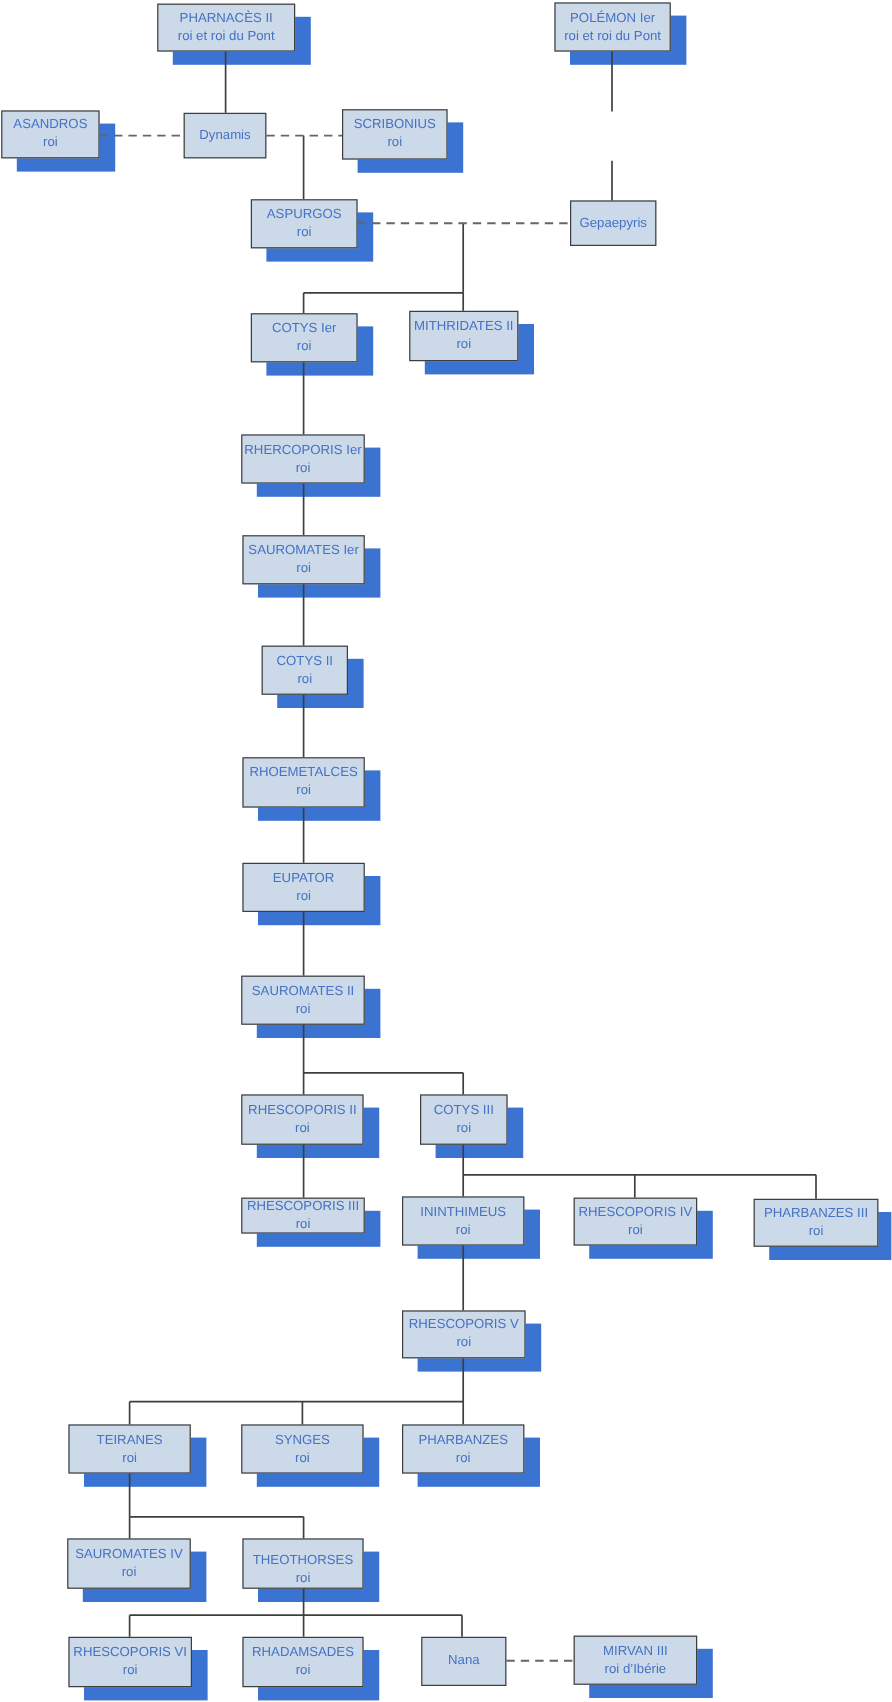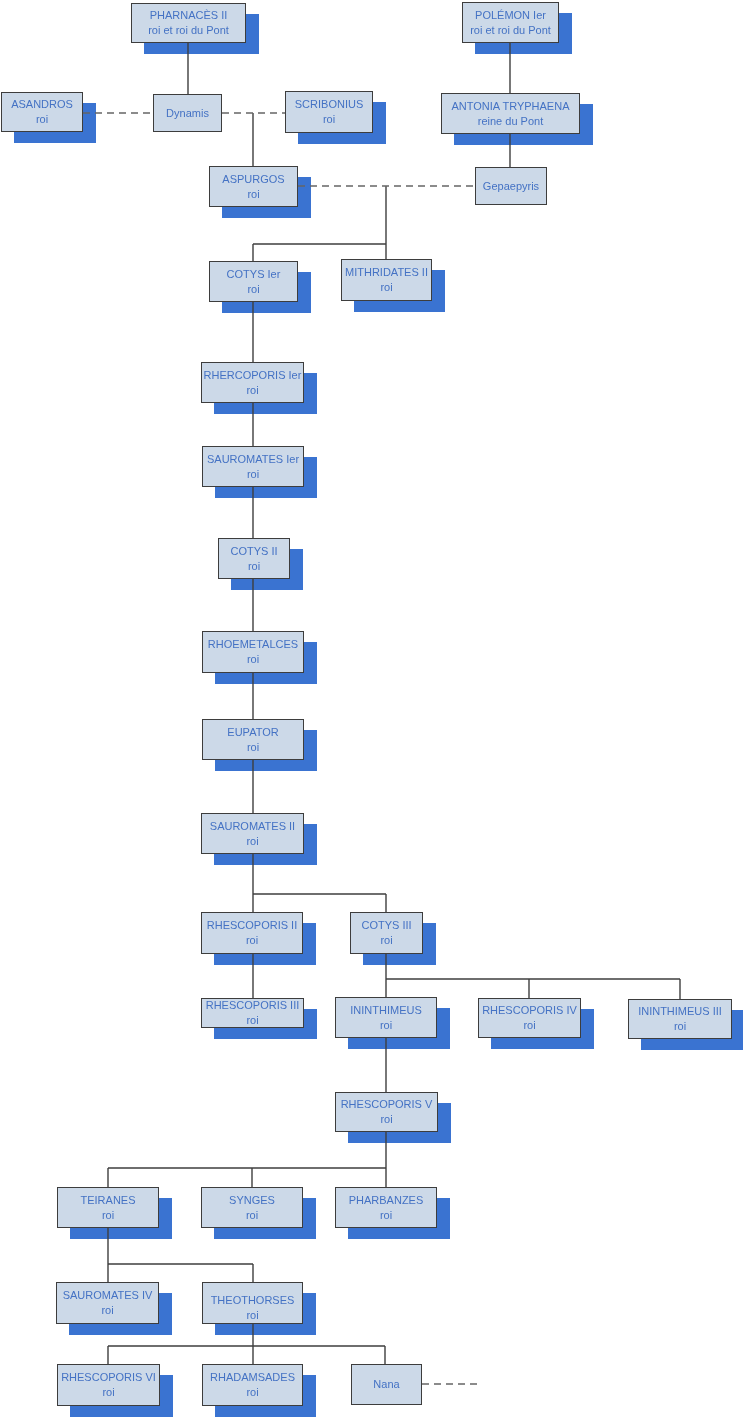--- a/index.html
+++ b/index.html
@@ -112,24 +112,20 @@
       <div class="label">ASANDROS</div>
       <div class="sub">roi</div>
     </div>
     <div class="node" style="left: 153px; top: 94px; width: 69px; height: 38px;">
       <div class="label">Dynamis</div>
     </div>
     <div class="node shadowed" style="left: 285px; top: 91px; width: 88px; height: 42px;">
       <div class="label">SCRIBONIUS</div>
       <div class="sub">roi</div>
     </div>
-    <div class="node shadowed" style="left: 441px; top: 93px; width: 139px; height: 41px;">
-      <div class="label">ANTONIA TRYPHAENA</div>
-      <div class="sub">reine du Pont</div>
-    </div>
     <div class="node shadowed" style="left: 209px; top: 166px; width: 89px; height: 41px;">
       <div class="label">ASPURGOS</div>
       <div class="sub">roi</div>
     </div>
     <div class="node" style="left: 475px; top: 167px; width: 72px; height: 38px;">
       <div class="label">Gepaepyris</div>
     </div>
     <div class="node shadowed" style="left: 209px; top: 261px; width: 89px; height: 41px;">
       <div class="label">COTYS Ier</div>
       <div class="sub">roi</div>
@@ -176,21 +172,21 @@
     </div>
     <div class="node shadowed" style="left: 335px; top: 997px; width: 102px; height: 41px;">
       <div class="label">ININTHIMEUS</div>
       <div class="sub">roi</div>
     </div>
     <div class="node shadowed" style="left: 478px; top: 998px; width: 103px; height: 40px;">
       <div class="label">RHESCOPORIS IV</div>
       <div class="sub">roi</div>
     </div>
     <div class="node shadowed" style="left: 628px; top: 999px; width: 104px; height: 40px;">
-      <div class="label">ININTHIMEUS III</div>
+      <div class="label">PHARBANZES III</div>
       <div class="sub">roi</div>
     </div>
     <div class="node shadowed" style="left: 335px; top: 1092px; width: 103px; height: 40px; text-align: center;">
       <div class="label">RHESCOPORIS V</div>
       <div class="sub">roi</div>
     </div>
     <div class="node shadowed" style="left: 57px; top: 1187px; width: 102px; height: 41px;">
       <div class="label">TEIRANES</div>
       <div class="sub">roi</div>
     </div>
@@ -213,14 +209,18 @@
     <div class="node shadowed" style="left: 57px; top: 1364px; width: 103px; height: 42px;">
       <div class="label">RHESCOPORIS VI</div>
       <div class="sub">roi</div>
     </div>
     <div class="node shadowed" style="left: 202px; top: 1364px; width: 101px; height: 42px;">
       <div class="label">RHADAMSADES</div>
       <div class="sub">roi</div>
     </div>
     <div class="node" style="left: 351px; top: 1364px; width: 71px; height: 41px;">
       <div class="label">Nana</div>
+    </div>
+    <div class="node shadowed" style="left: 478px; top: 1363px; width: 103px; height: 41px;">
+      <div class="label">MIRVAN III</div>
+      <div class="sub">roi d’Ibérie</div>
     </div>
   </div>
 
 </body></html>

